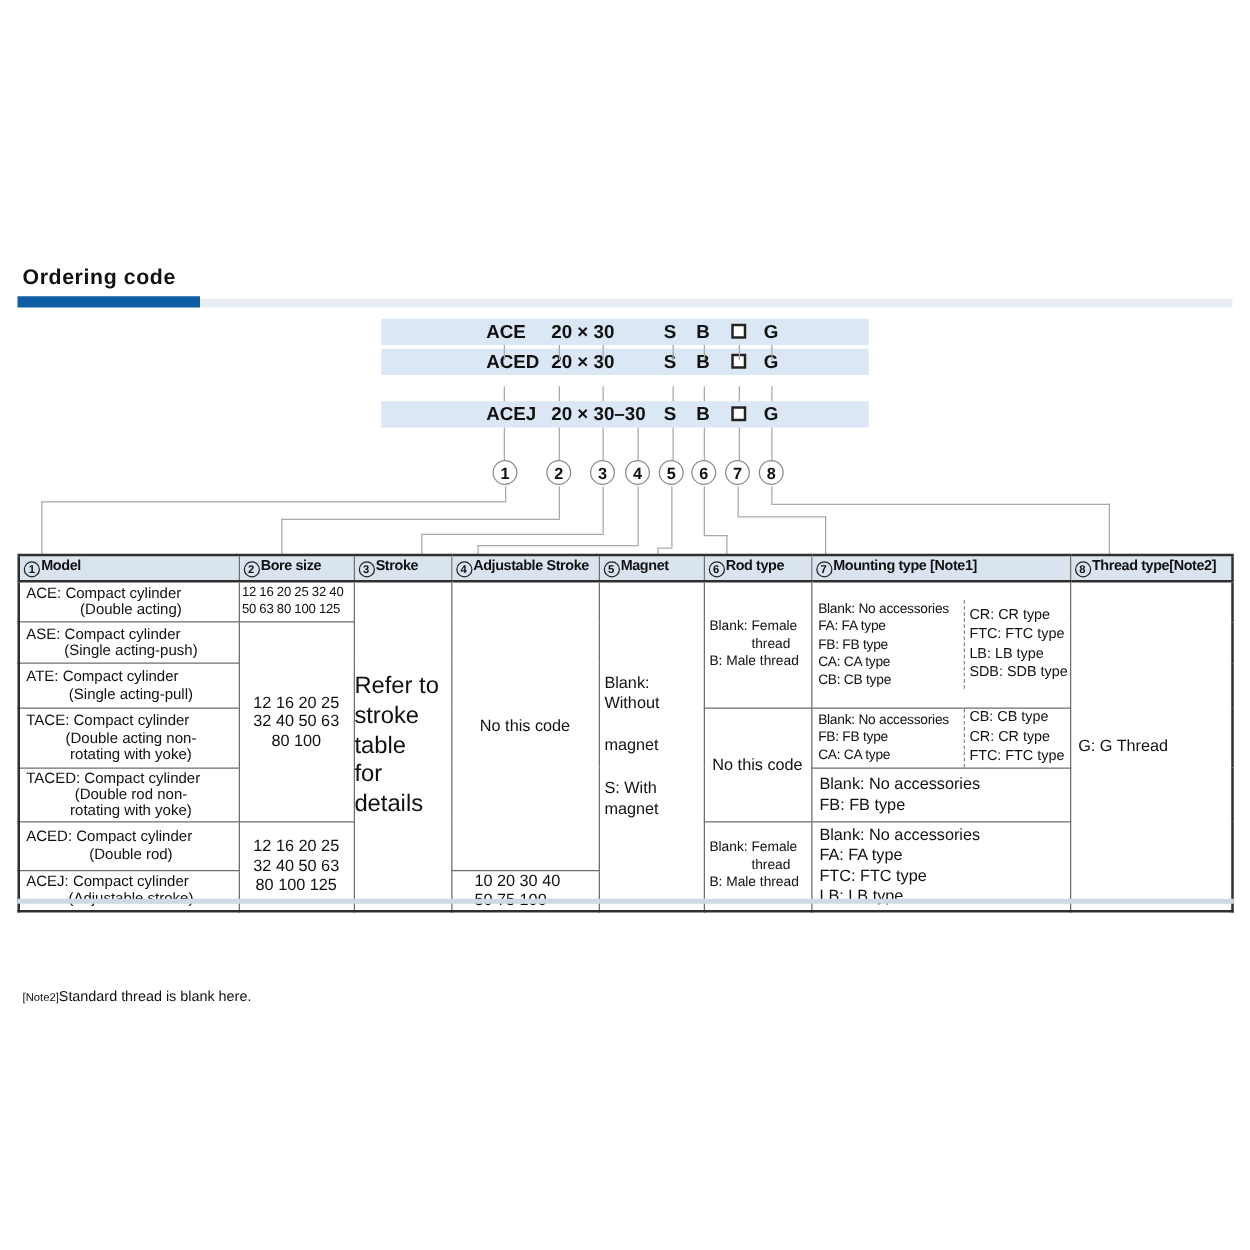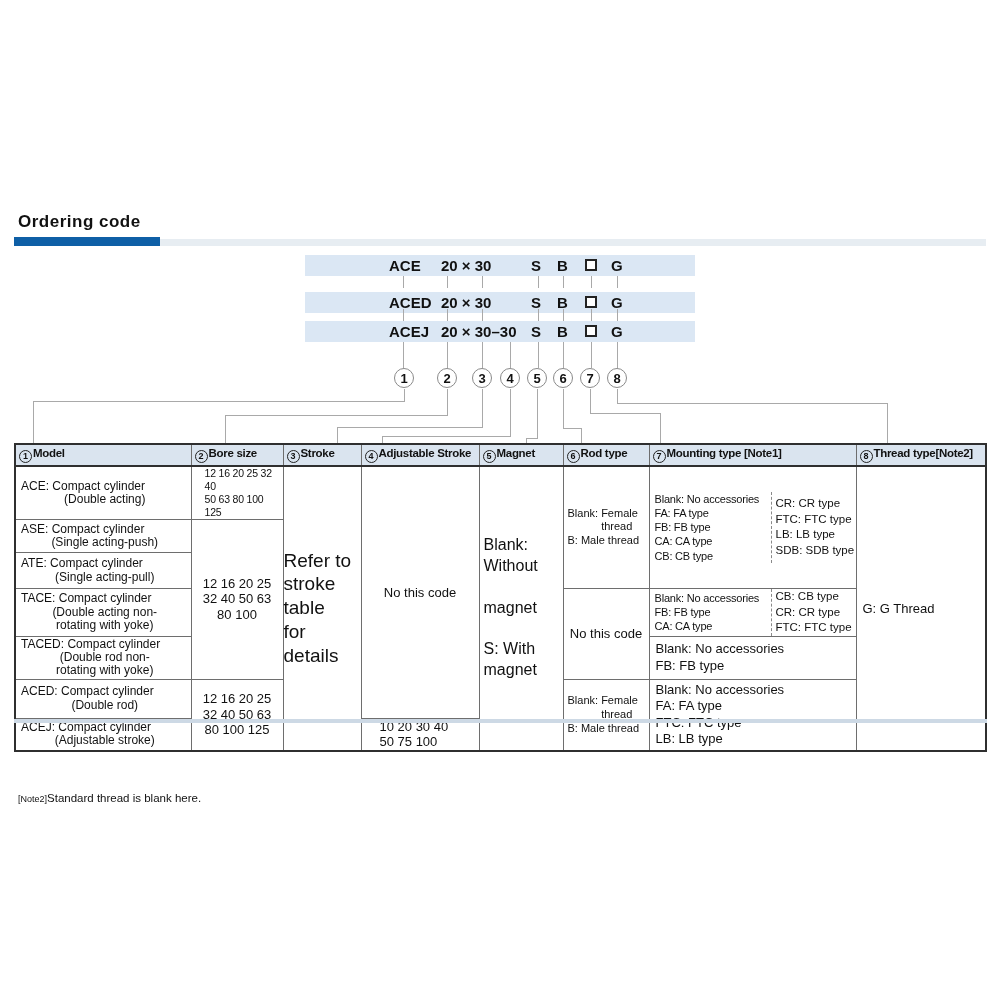--- a/index.html
+++ b/index.html
@@ -42,26 +42,26 @@
   table.spec th,table.spec td{border:1px solid #6e6e6e;vertical-align:middle;}
   table.spec th{background:var(--header-bg);font-size:11.5px;font-weight:bold;text-align:left;
                 padding:2px 1px 2px 3px;white-space:nowrap;overflow:hidden;letter-spacing:-0.3px;
                 border-bottom:2px solid #2f2f2f;border-top:2px solid #2f2f2f;height:19px;}
   .cnum{display:inline-flex;align-items:center;justify-content:center;width:13px;height:13px;
         border:1px solid #222;border-radius:50%;font-size:9px;font-weight:bold;margin-right:1px;
         vertical-align:-2px;background:transparent;letter-spacing:0;}
   td.model{font-size:12px;padding:1px 2px 1px 5px;line-height:1.1;}
   td.model .mname{text-align:left;white-space:nowrap;}
   td.model .mdesc{text-align:center;white-space:pre-line;}
-  td.bore-ace{font-size:10.5px;padding-left:13px;white-space:pre-wrap;line-height:1.25;letter-spacing:-0.2px;}
+  td.bore-ace{font-size:10.5px;padding-left:2px;white-space:pre-wrap;line-height:1.25;letter-spacing:-0.2px;}
   td.bore{font-size:13px;text-align:center;white-space:pre-line;line-height:1.2;}
   td.stroke{font-size:19px;text-align:left;white-space:pre-line;line-height:1.25;}
   td.adj{font-size:13px;text-align:center;}
   td.adj-vals{font-size:13px;text-align:left;padding-left:18px;white-space:pre-line;line-height:1.2;}
-  td.magnet{font-size:16px;padding-left:4px;white-space:pre-wrap;line-height:1.3;}
+  td.magnet{font-size:13px;padding-left:4px;white-space:pre-wrap;line-height:1.3;}
   td.rod-fb{font-size:11px;padding-left:4px;white-space:pre-wrap;line-height:1.25;}
   td.rod-none{font-size:13px;text-align:center;}
   td.mount{padding:0;}
   .msplit{display:flex;width:100%;align-items:center;}
   .msplit .ml{width:121px;font-size:11px;line-height:1.3;padding-left:5px;white-space:pre-wrap;letter-spacing:-0.2px;}
   .msplit .mr{width:84px;font-size:11.5px;line-height:1.35;padding-left:4px;white-space:pre-wrap;
               border-left:1px dashed #8a8a8a;align-self:stretch;display:flex;align-items:center;}
   td.mount-wide{font-size:13px;padding-left:6px;white-space:pre-wrap;line-height:1.25;}
   td.thread{font-size:13px;padding-left:6px;white-space:pre-wrap;}
   .bottom-rule{position:absolute;left:14px;top:719px;width:973px;height:4px;background:#cdd9e5;}
@@ -80,21 +80,21 @@
   <div class="rule-light"></div>
 
   <div class="code-bar" style="top:255px;">
     <span class="p-model">ACE</span>
     <span class="p-size">20 × 30</span>
     <span class="p-mag">S</span>
     <span class="p-rod">B</span>
     <i class="blank-box"></i>
     <span class="p-thr">G</span>
   </div>
-  <div class="code-bar" style="top:292px;">
+  <div class="code-bar" style="top:279px;">
     <span class="p-model">ACED</span>
     <span class="p-size">20 × 30</span>
     <span class="p-mag">S</span>
     <span class="p-rod">B</span>
     <i class="blank-box"></i>
     <span class="p-thr">G</span>
   </div>
   <div class="code-bar" style="top:321px;">
     <span class="p-model">ACEJ</span>
     <span class="p-size">20 × 30–30</span>

